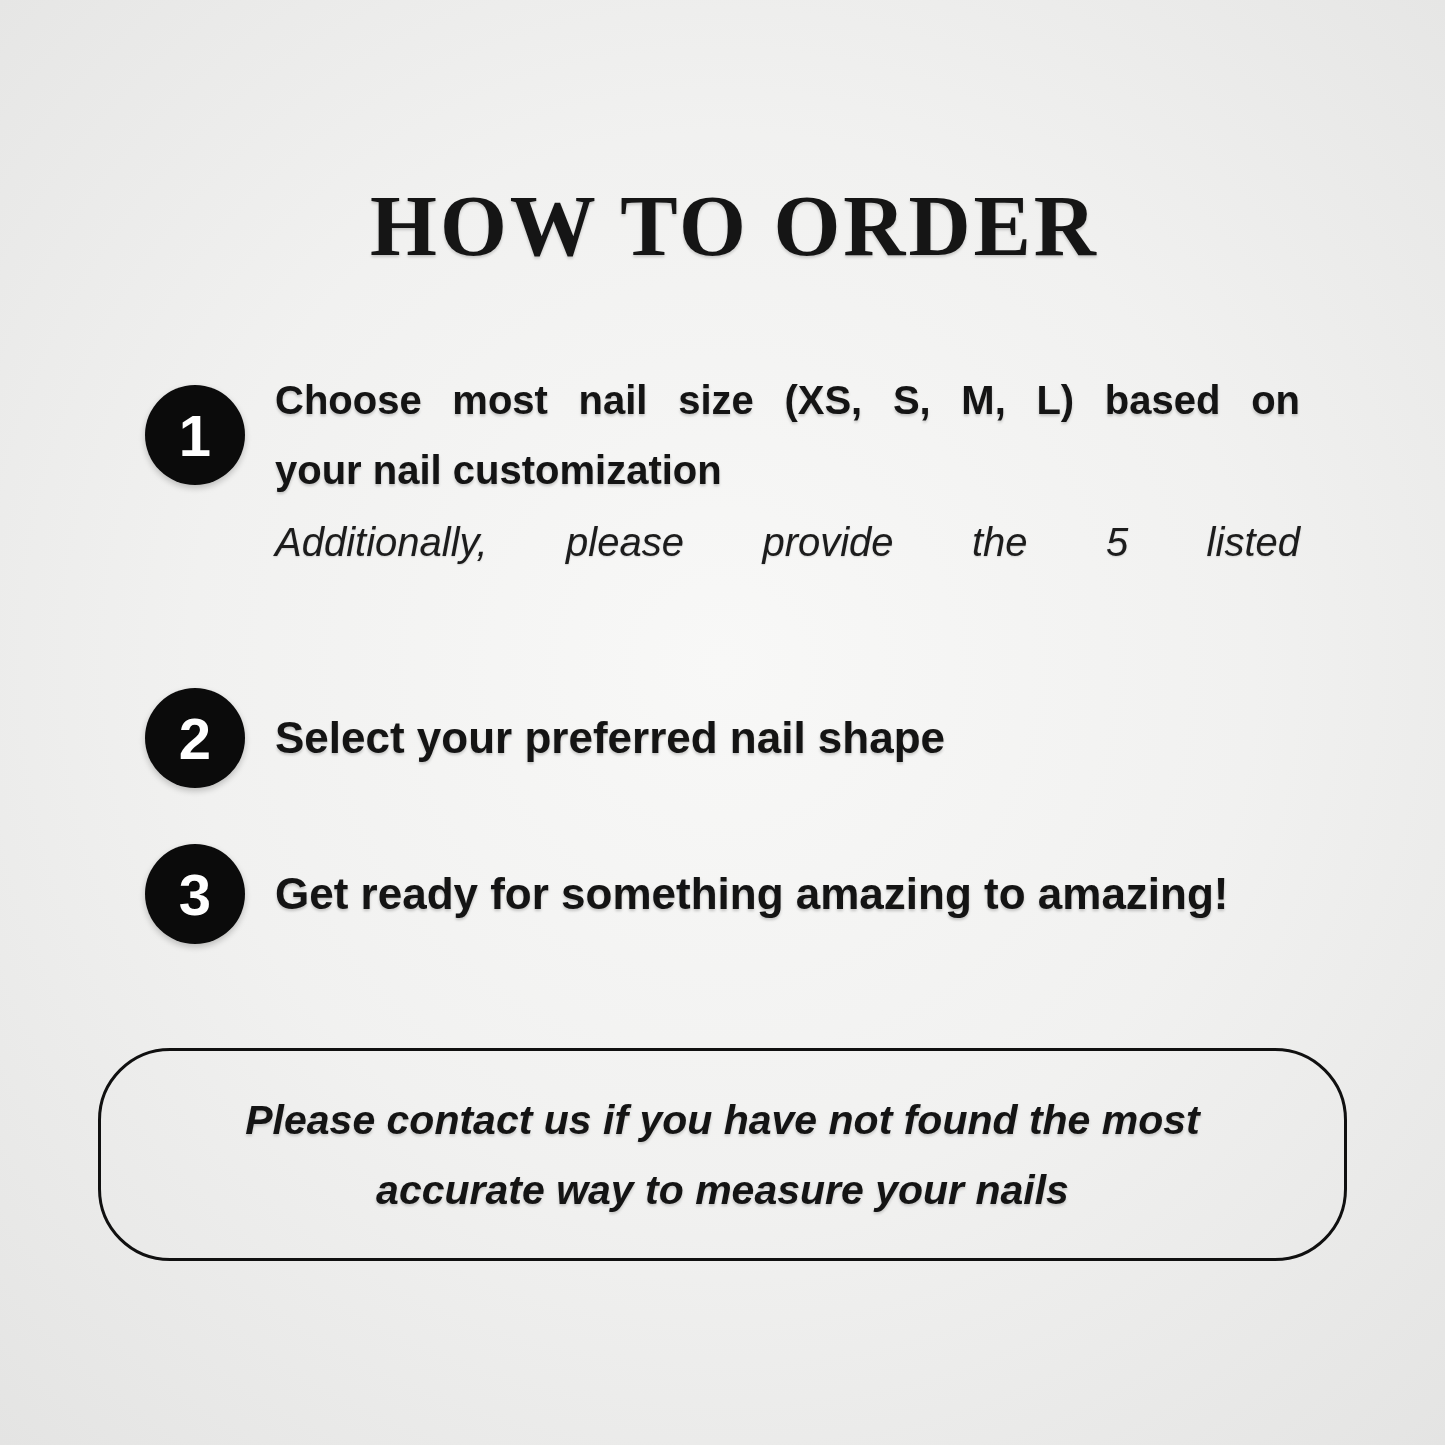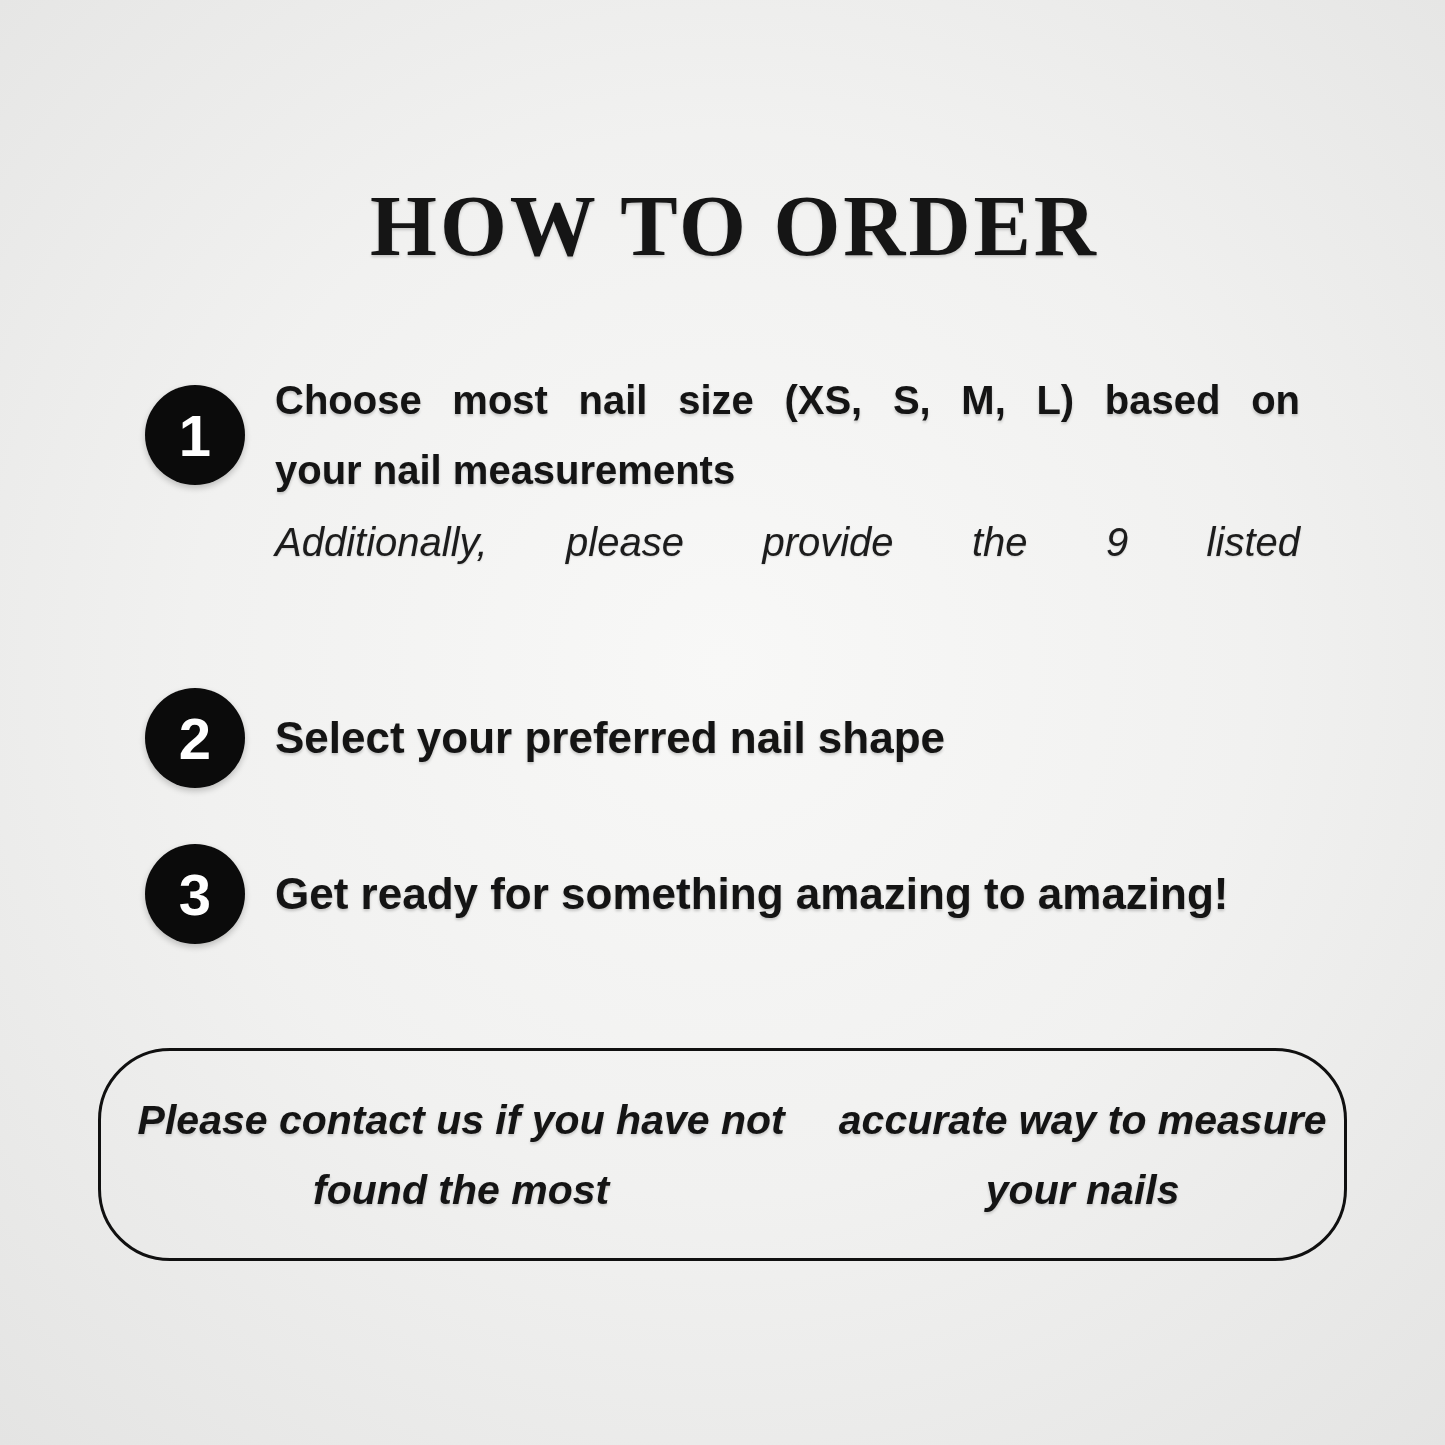--- a/index.html
+++ b/index.html
@@ -93,21 +93,21 @@
   }
   .contact-box {
     position: absolute;
     left: 98px;
     top: 1048px;
     width: 1249px;
     height: 213px;
     border: 3px solid var(--box-border, #101010);
     border-radius: 72px;
     display: flex;
-    flex-direction: row;
+    flex-direction: column;
     align-items: center;
     justify-content: center;
     text-align: center;
   }
   .contact-box .line {
     font-weight: 700;
     font-style: italic;
     font-size: 41px;
     line-height: 70px;
     text-shadow: 0 2px 3px rgba(0,0,0,0.18);
@@ -118,24 +118,24 @@
 
 <div class="canvas">
 
   <h1 class="title">HOW TO ORDER</h1>
 
   <div class="badge badge-1">
     <span>1</span>
   </div>
   <div class="step1-heading">
     <div class="justify-line">Choose most nail size (XS, S, M, L) based on</div>
-    <div>your nail measurements</div>
+    <div>your nail customization</div>
   </div>
   <div class="step1-note">
-    <div class="justify-line">Additionally, please provide the 9 listed</div>
+    <div class="justify-line">Additionally, please provide the 5 listed</div>
   </div>
 
   <div class="step-row step-row-2">
     <div class="badge">
       <span>2</span>
     </div>
     <div class="heading">Select your preferred nail shape</div>
   </div>
 
   <div class="step-row step-row-3">

